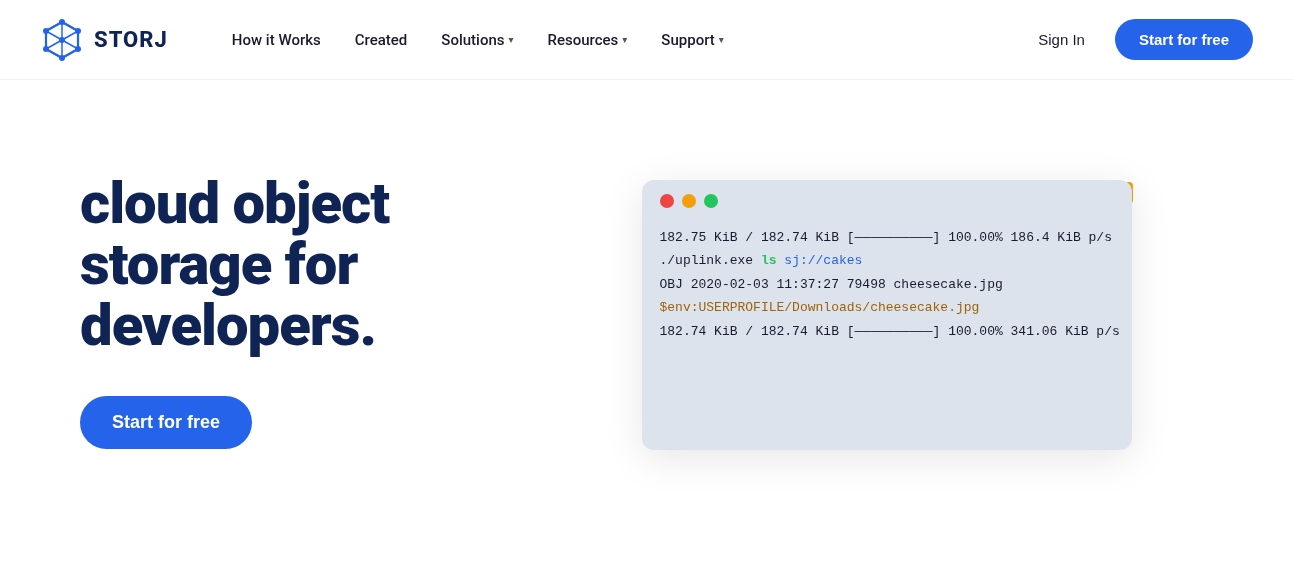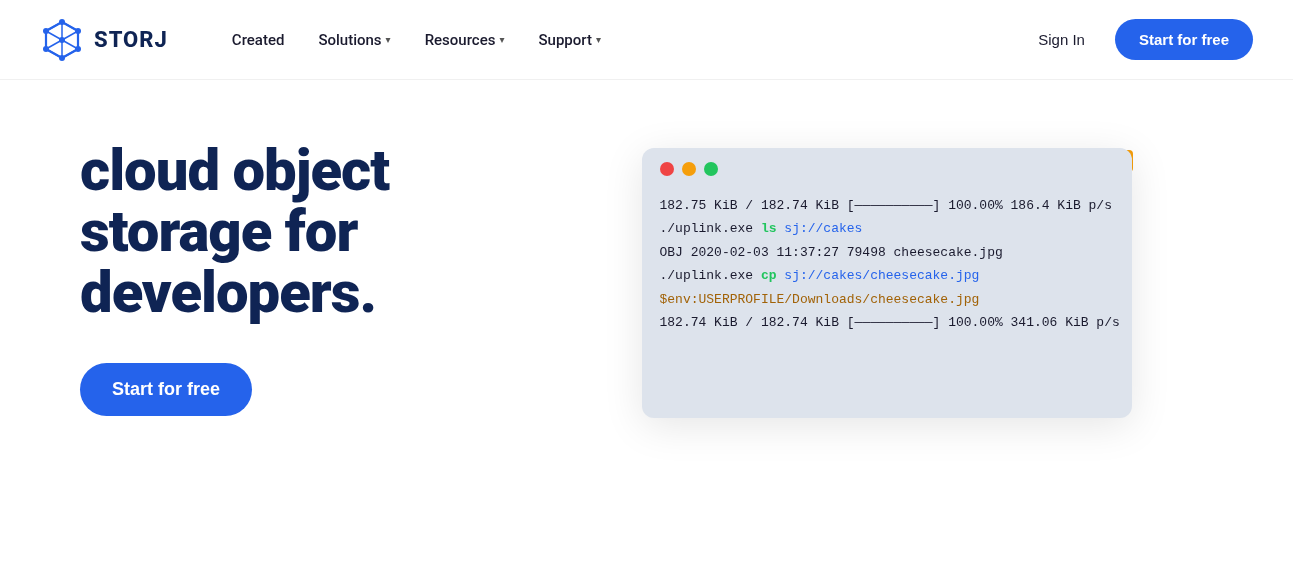--- a/index.html
+++ b/index.html
@@ -75,21 +75,21 @@
       font-weight: 600;
       padding: 12px 24px;
       border-radius: 999px;
       border: none;
       cursor: pointer;
     }
 
     
     .hero {
       display: flex;
-      align-items: flex-start;
+      align-items: center;
       padding: 60px 80px 96px 80px;
       min-height: 498px;
       position: relative;
     }
     .hero-text {
       flex: 0 0 420px;
       max-width: 420px;
     }
     .hero-heading {
       font-size: 58px;
@@ -206,20 +206,23 @@
       <line x1="22" y1="40" x2="22" y2="22" stroke="#2563eb" stroke-width="1.5"></line>
       <line x1="6" y1="31" x2="22" y2="22" stroke="#2563eb" stroke-width="1.5"></line>
       <line x1="6" y1="13" x2="22" y2="22" stroke="#2563eb" stroke-width="1.5"></line>
       <circle cx="22" cy="22" r="3" fill="#2563eb"></circle>
     </svg>
     <span class="logo-text">STORJ</span>
   </a>
 
   <div class="nav-links">
     <a class="nav-link" href="#">
+      <span>How it Works</span>
+    </a>
+    <a class="nav-link" href="#">
       <span>Created</span>
     </a>
     <a class="nav-link" href="#">
       <span>Solutions</span>
       <span class="chevron-icon">▾</span>
     </a>
     <a class="nav-link" href="#">
       <span>Resources</span>
       <span class="chevron-icon">▾</span>
     </a>
@@ -247,19 +250,18 @@
     <div class="terminal-window">
       <div class="terminal-titlebar">
         <span class="dot dot-red"></span>
         <span class="dot dot-yellow"></span>
         <span class="dot dot-green"></span>
       </div>
       <div class="terminal-body">
         <span class="term-line">182.75 KiB / 182.74 KiB [——————————] 100.00% 186.4 KiB p/s</span>
         <span class="term-line">./uplink.exe <span class="term-cmd">ls</span> <span class="term-url">sj://cakes</span></span>
         <span class="term-line">OBJ 2020-02-03  11:37:27  79498  cheesecake.jpg</span>
-        <span class="term-line">./uplink.exe <span class="term-cmd">cp</span> <span class="term-url">sj://cakes/cheesecake.jpg</span></span>
         <span class="term-line"><span class="term-green-link">$env:USERPROFILE/Downloads/cheesecake.jpg</span></span>
         <span class="term-line">182.74 KiB / 182.74 KiB [——————————] 100.00% 341.06 KiB p/s</span>
       </div>
     </div>
   </div>
 </section>
 
 </body></html>

